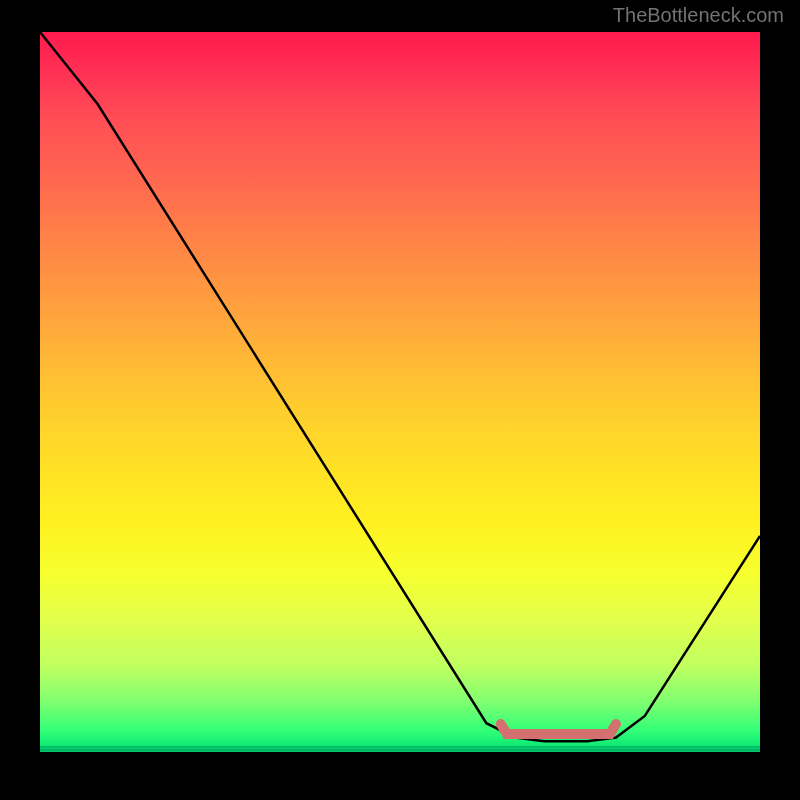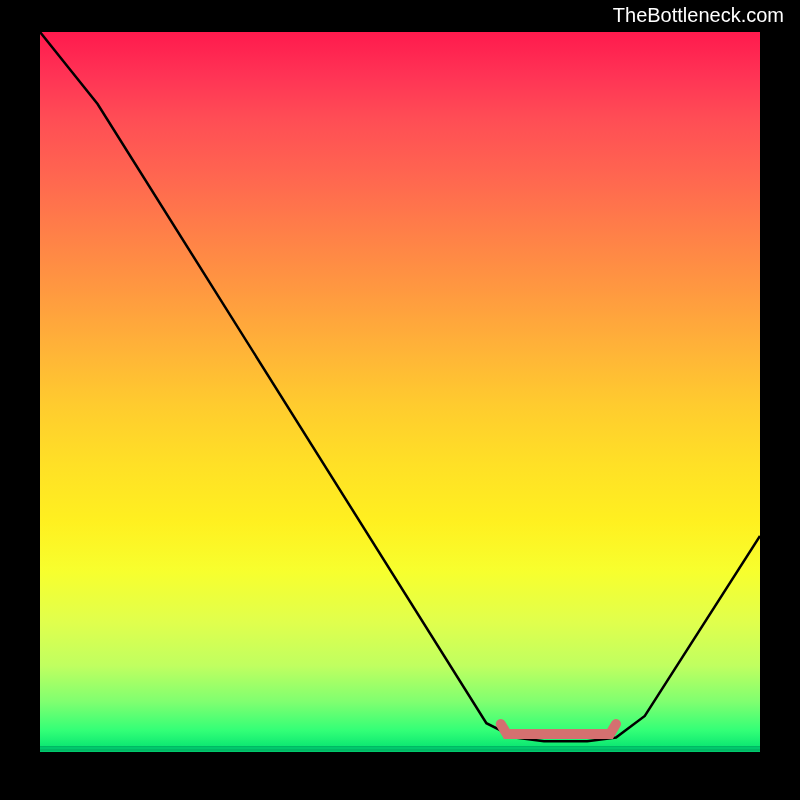--- a/index.html
+++ b/index.html
@@ -8,21 +8,21 @@
     height: 800px;
     background: #000;
     position: relative;
     font-family: Arial, sans-serif;
     overflow: hidden;
   }
   .attribution {
     position: absolute;
     top: 4px;
     right: 16px;
-    color: #ffffff;
+    color: #737373;
     font-size: 20px;
     z-index: 10;
   }
   .chart-area {
     position: absolute;
     top: 32px;
     left: 40px;
     width: 720px;
     height: 720px;
     background: linear-gradient(to bottom,

